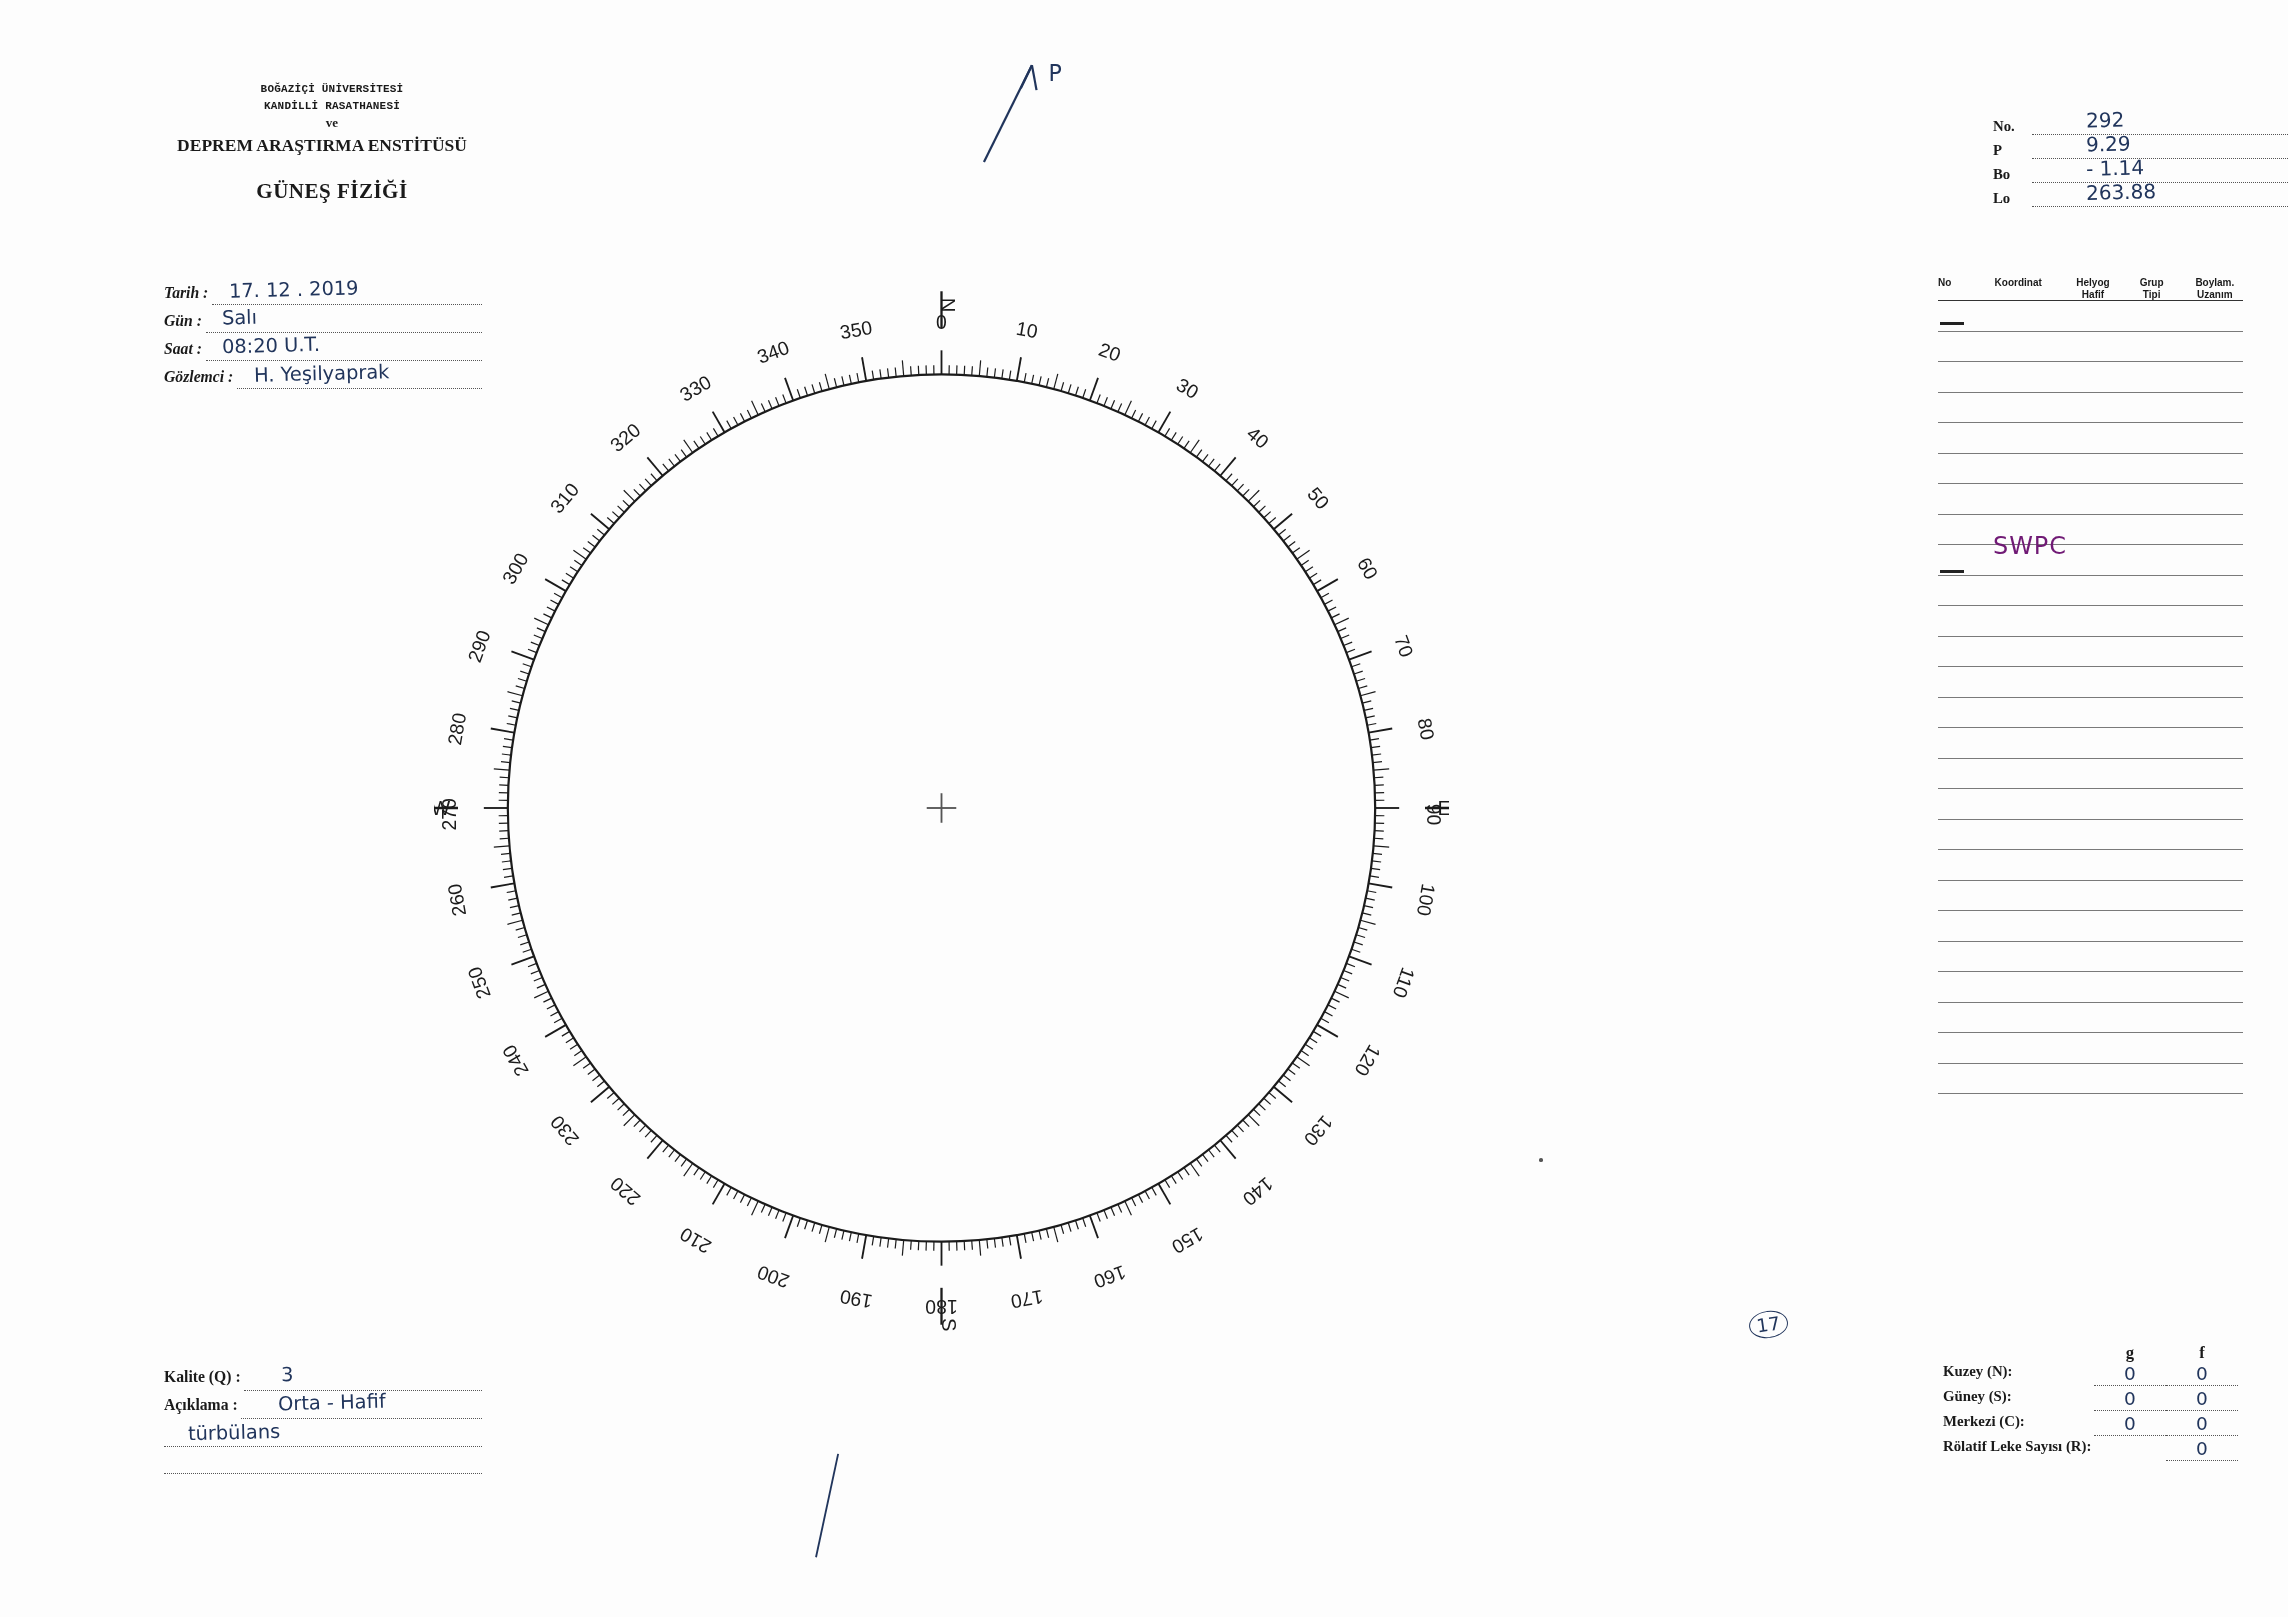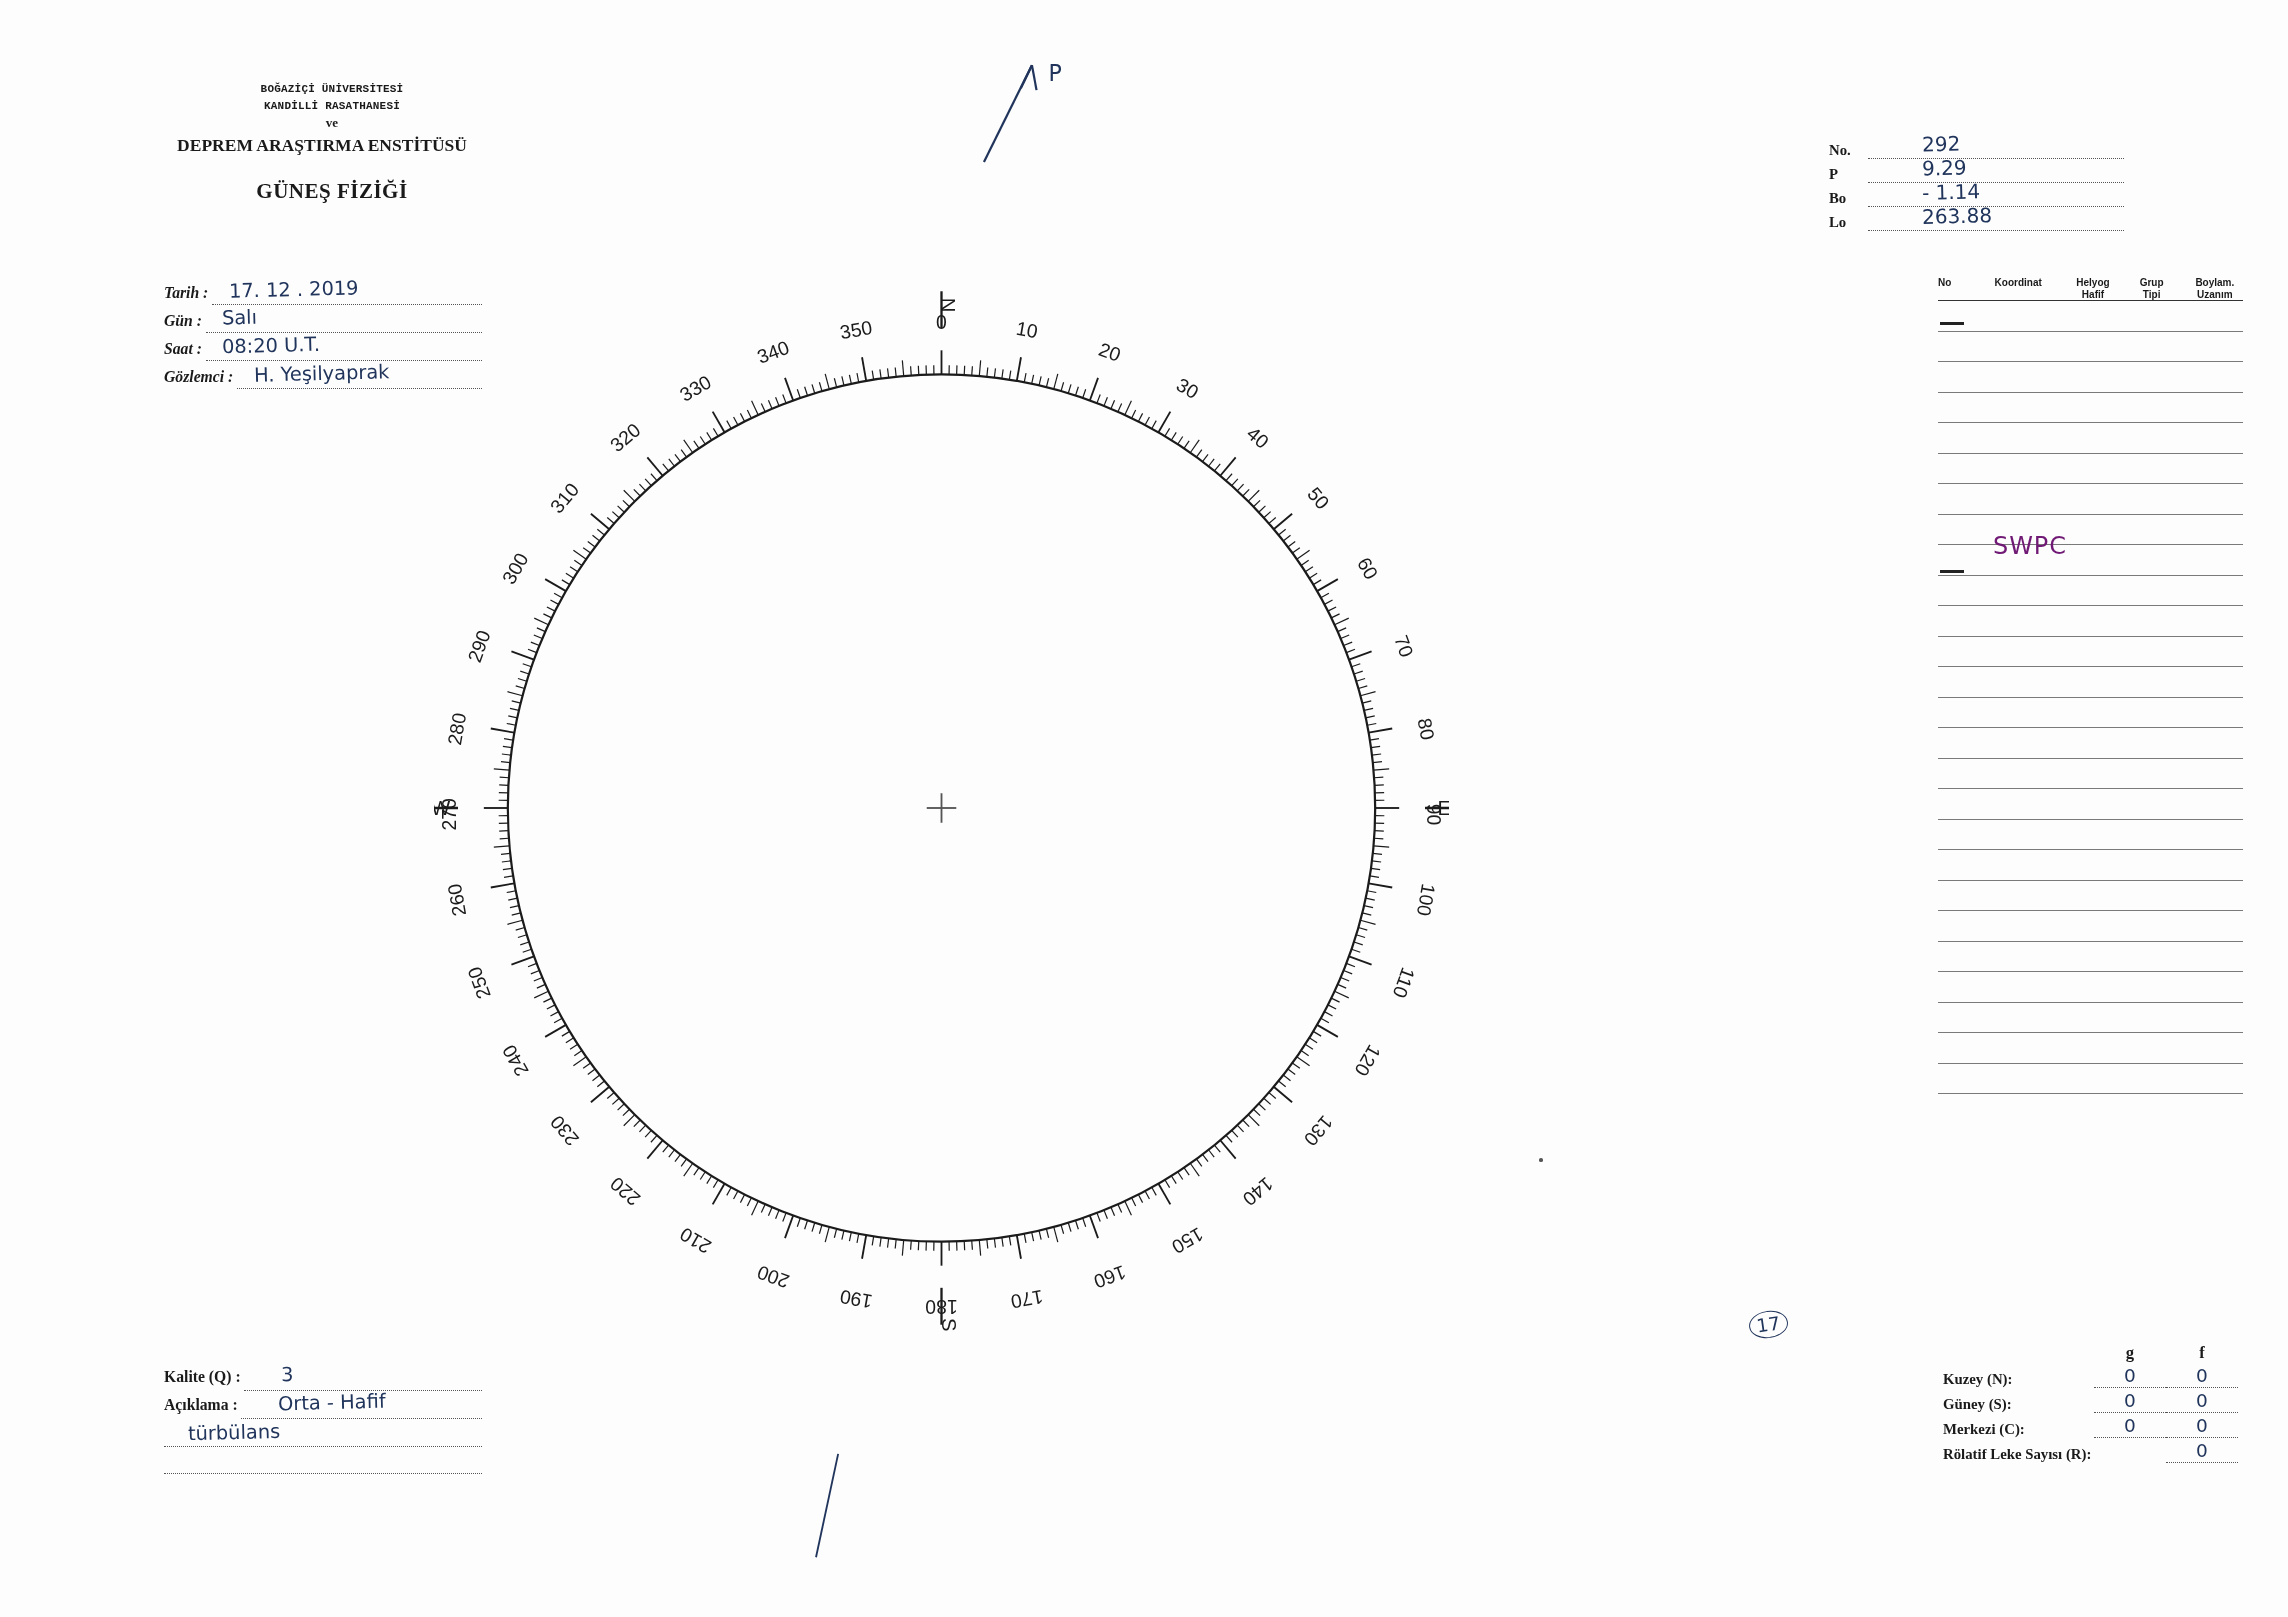--- a/index.html
+++ b/index.html
@@ -136,24 +136,23 @@
     left: 434px;
     top: 51px;
     width: 1015px;
     height: 1514px;
   }
   .disc-svg { display: block; }
 
   
   .right-panel {
     position: absolute;
-    left: 1829px;
+    left: 1993px;
     top: 111px;
     width: 295px;
-    margin-top: 24px;
   }
   .rp-row {
     display: flex;
     align-items: flex-end;
     height: 24px;
   }
   .rp-row .lbl {
     font-family: "Liberation Serif", serif;
     font-weight: bold;
     font-size: 14.8px;
@@ -228,21 +227,21 @@
   .counts-head {
     display: flex;
     justify-content: flex-end;
     font-family: "Liberation Serif", serif;
     font-weight: bold;
     font-size: 16.6px;
   }
   .counts-head span { width: 72px; text-align: center; }
   .counts-row {
     display: flex;
-    align-items: flex-end;
+    align-items: flex-start;
     height: 25px;
   }
   .counts-row .lbl {
     font-family: "Liberation Serif", serif;
     font-weight: bold;
     font-size: 14.8px;
     flex: 1;
     white-space: nowrap;
   }
   .counts-row .cell {

